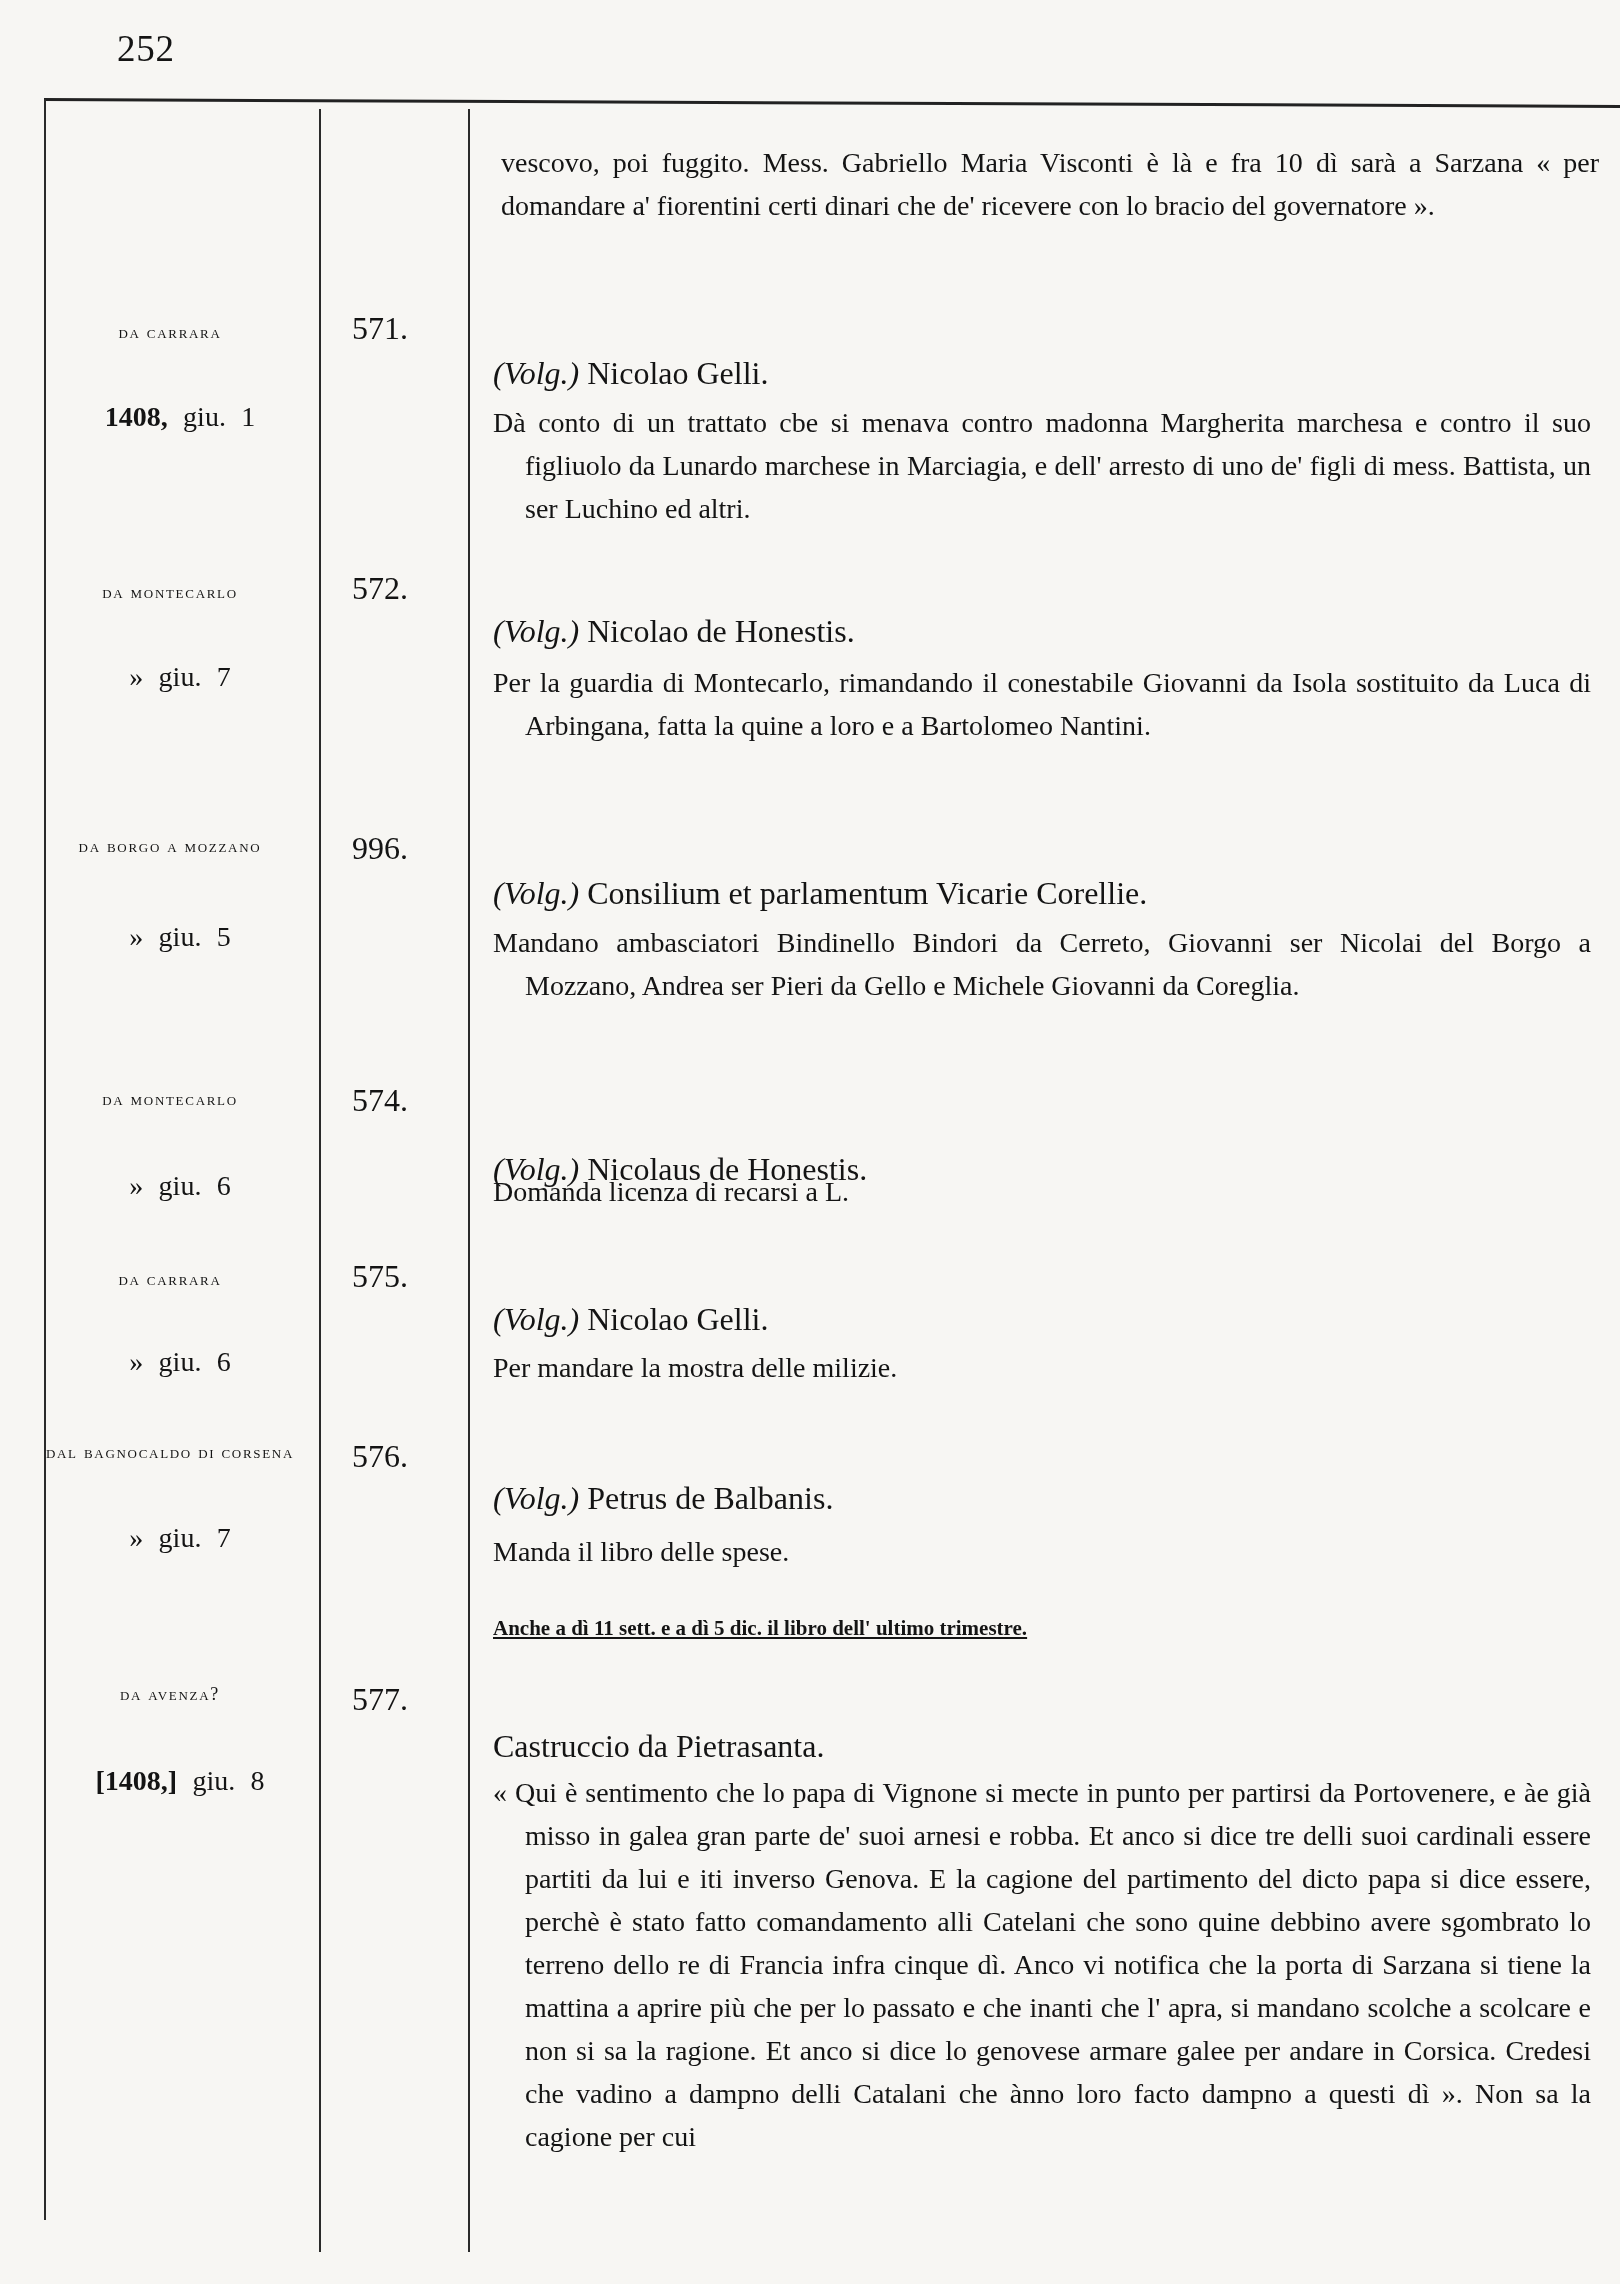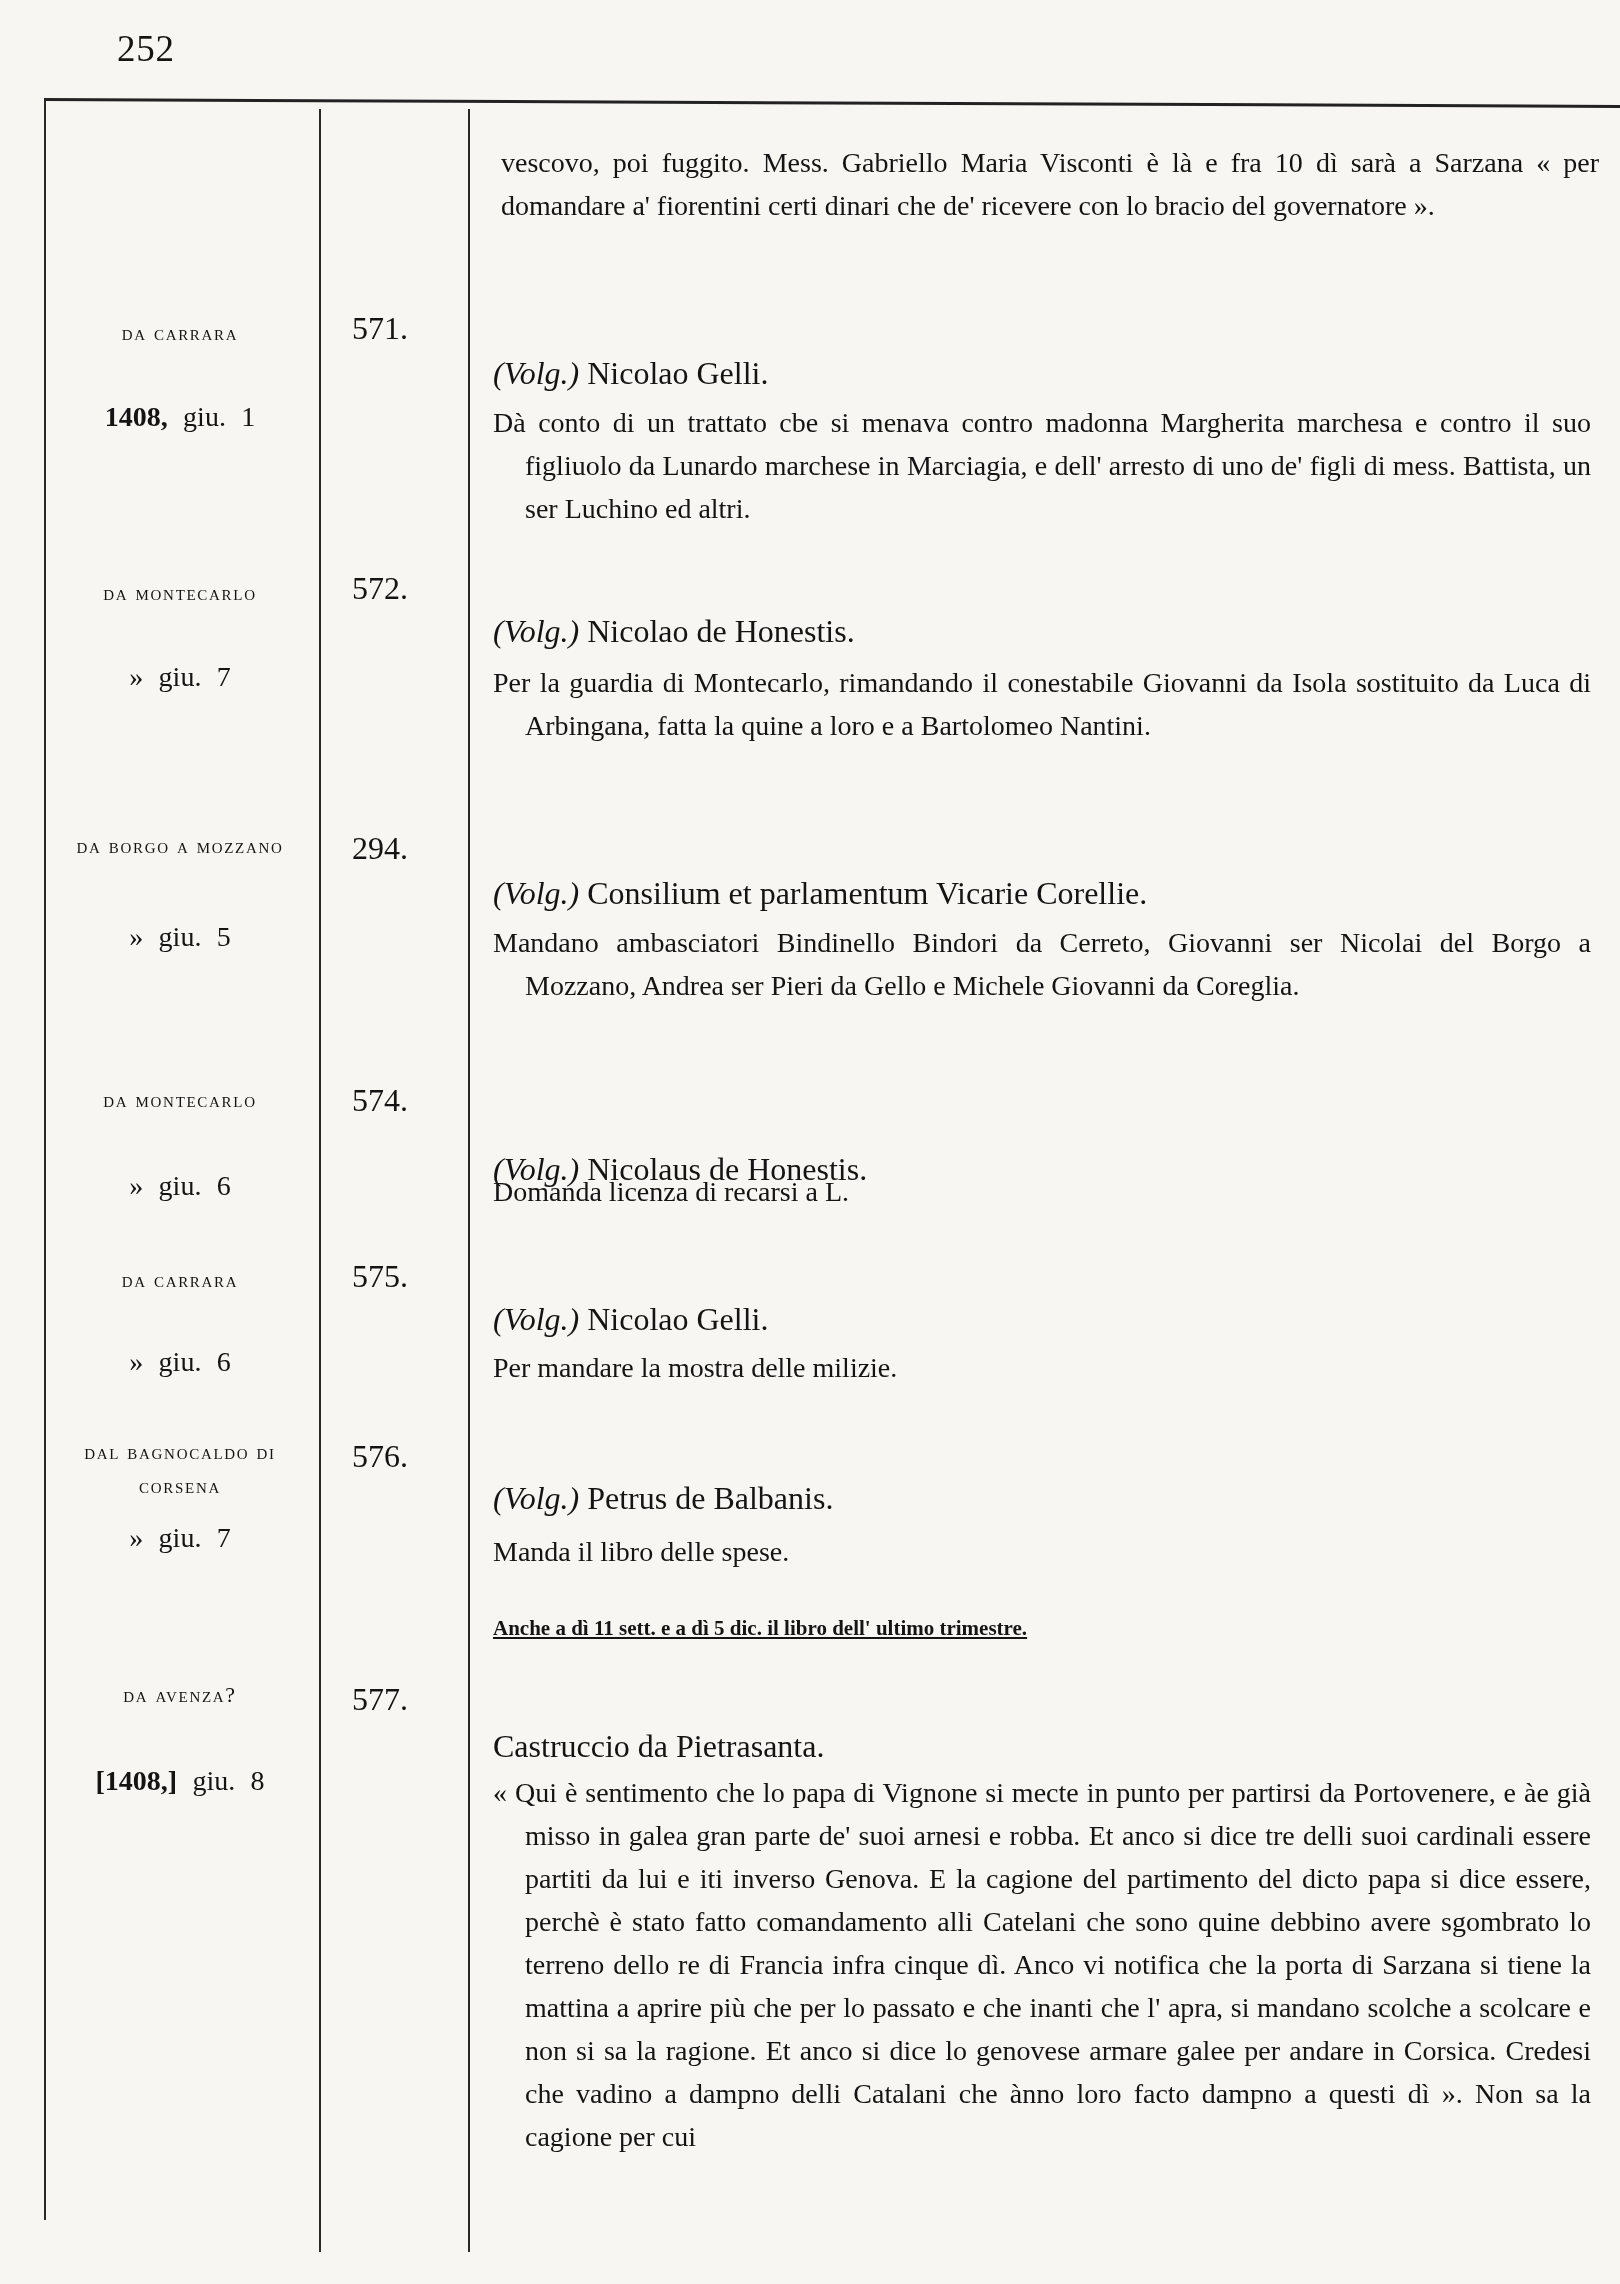--- a/index.html
+++ b/index.html
@@ -17,22 +17,22 @@
   }
   .top-rule {
     position: absolute; left: 44px; top: 98px; width: 1576px; height: 2.5px;
     background: #222; transform: rotate(0.25deg); transform-origin: left center;
   }
   .vline { position: absolute; background: #2a2a2a; width: 1.7px; }
   .vline.left { left: 44px; top: 99px; height: 2121px; }
   .vline.c1 { left: 319px; top: 109px; height: 2143px; }
   .vline.c2 { left: 468px; top: 109px; height: 2143px; }
   .place {
-    position: absolute; left: 50px; width: 260px; text-align: center;
-    font-size: 22px; letter-spacing: 1.7px; font-variant: small-caps; text-transform: lowercase;
+    position: absolute; left: 40px; width: 260px; text-align: center;
+    font-size: 18px; letter-spacing: 1.7px; font-variant: small-caps; text-transform: lowercase;
     line-height: 35px;
     font-family: Liberation Serif, serif;
   }
   .date {
     position: absolute; left: 50px; width: 260px; text-align: center;
     font-size: 28px; word-spacing: 8.4px;
   }
   .date b { font-weight: bold; }
   .num {
     position: absolute; left: 352px; width: 92px;
@@ -75,21 +75,21 @@
 <div class="date" style="top:401px"><b>1408,</b> <span>giu. 1</span></div>
 <div class="body" style="top:401px">Dà conto di un trattato cbe si menava contro madonna Margherita marchesa e contro il suo figliuolo da Lunardo marchese in Marciagia, e dell' arresto di uno de' figli di mess. Battista, un ser Luchino ed altri.</div>
 
 <div class="place" style="top:575px">DA MONTECARLO</div>
 <div class="num" style="top:570px">572.</div>
 <div class="title" style="top:575px"><i>(Volg.)</i> <span>Nicolao de Honestis.</span></div>
 <div class="date" style="top:661px"><span>»</span> <span>giu. 7</span></div>
 <div class="body" style="top:661px">Per la guardia di Montecarlo, rimandando il conestabile Giovanni da Isola sostituito da Luca di Arbingana, fatta la quine a loro e a Bartolomeo Nantini.</div>
 
 <div class="place" style="top:830px; line-height:32px">DA BORGO A MOZZANO</div>
-<div class="num" style="top:830px">294.</div>
+<div class="num" style="top:830px">996.</div>
 <div class="title" style="top:837px"><i>(Volg.)</i> <span>Consilium et parlamentum Vicarie Corellie.</span></div>
 <div class="date" style="top:921px"><span>»</span> <span>giu. 5</span></div>
 <div class="body" style="top:921px">Mandano ambasciatori Bindinello Bindori da Cerreto, Giovanni ser Nicolai del Borgo a Mozzano, Andrea ser Pieri da Gello e Michele Giovanni da Coreglia.</div>
 
 <div class="place" style="top:1082px">DA MONTECARLO</div>
 <div class="num" style="top:1082px">574.</div>
 <div class="title" style="top:1113px"><i>(Volg.)</i> <span>Nicolaus de Honestis.</span></div>
 <div class="date" style="top:1170px"><span>»</span> <span>giu. 6</span></div>
 <div class="body" style="top:1170px">Domanda licenza di recarsi a L.</div>
 

